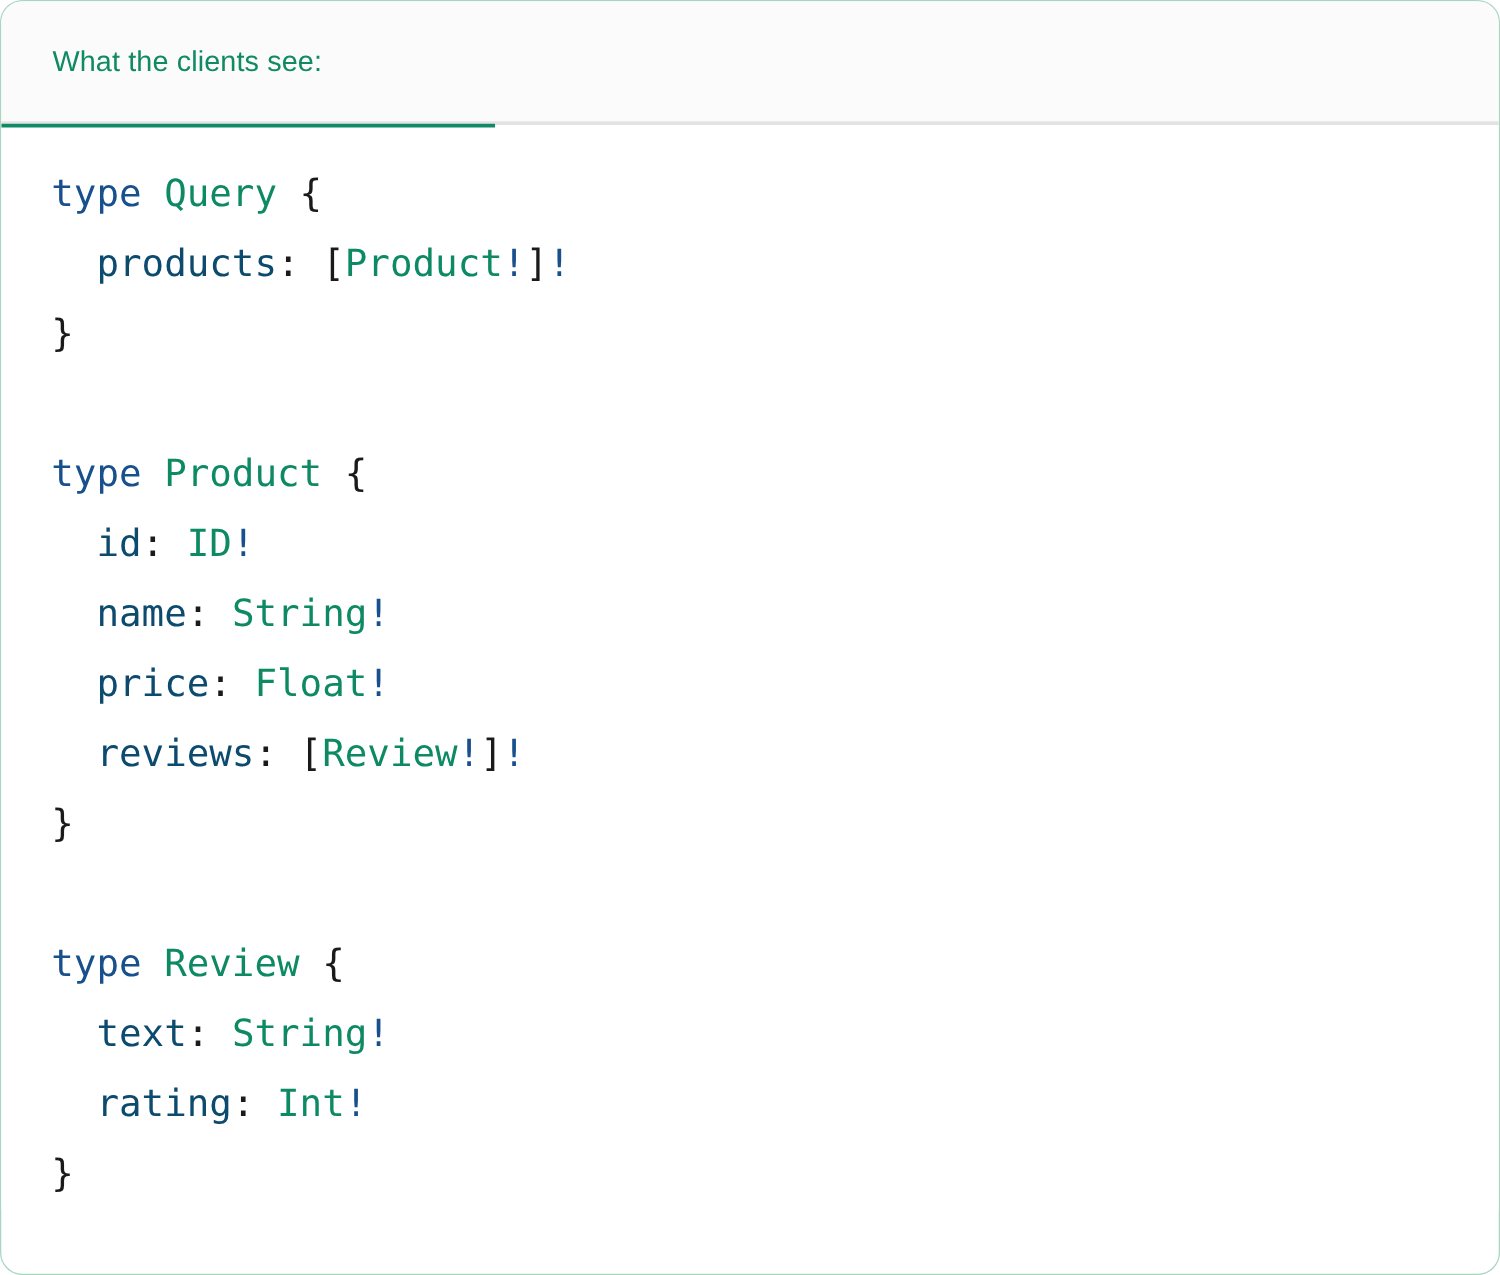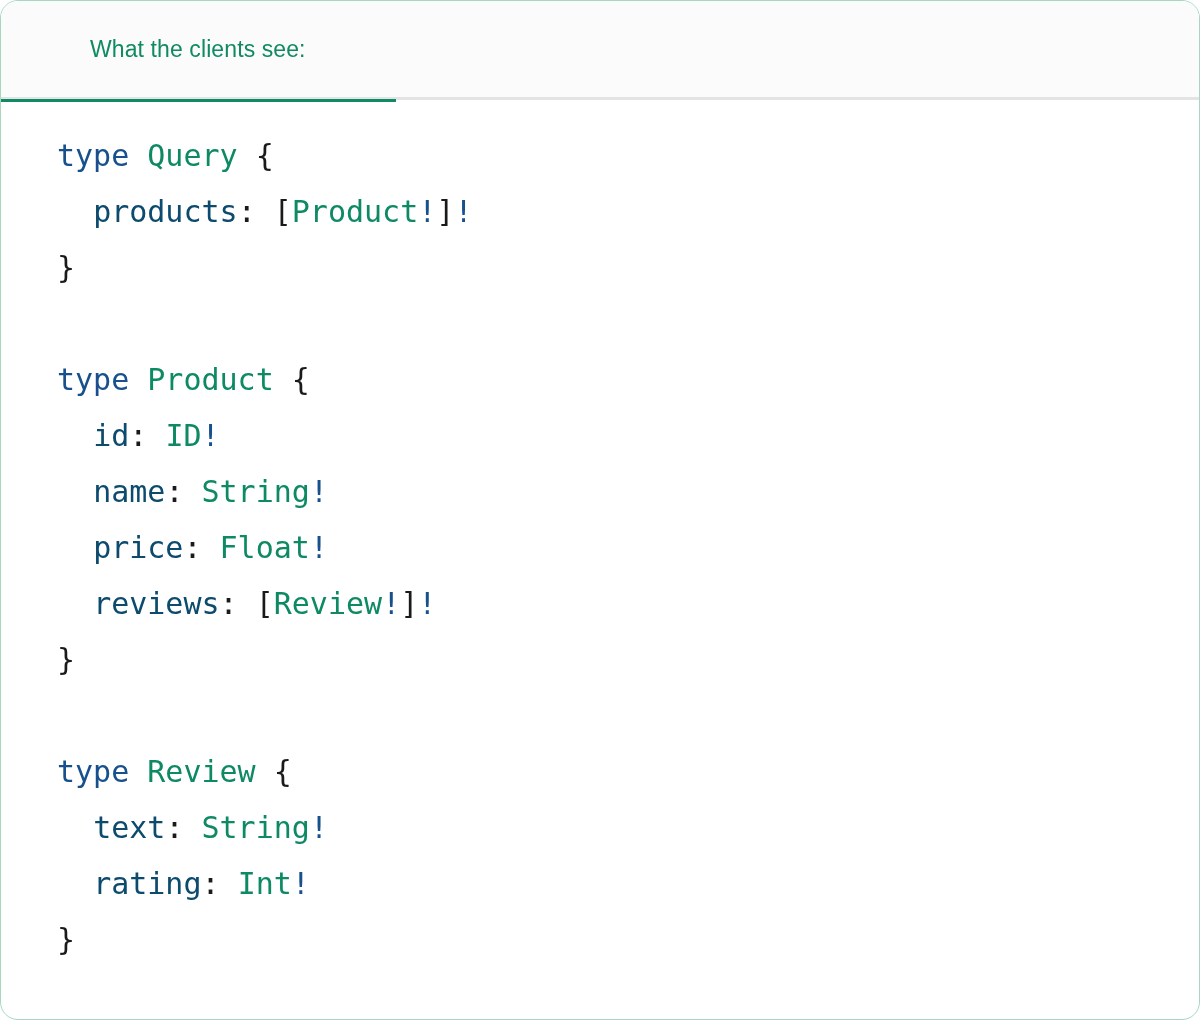--- a/index.html
+++ b/index.html
@@ -56,21 +56,20 @@
     height: 3px;
     background: #108a64;
   }
   .tab-label {
     font-family: "Liberation Sans", sans-serif;
     font-size: 23px;
     font-weight: 400;
     color: #0f8a63;
     letter-spacing: 0.1px;
     white-space: nowrap;
-    margin-left: 48px;
   }
 
   
   .code-area {
     padding: 28px 0 0 0;
     background: #ffffff;
   }
   .code {
     margin: 0;
     padding: 0 0 0 40px;
@@ -78,21 +77,20 @@
     font-size: 30px;
     line-height: 56px;
     white-space: pre;
     color: #1a1a1a;
     -moz-tab-size: 2;
     tab-size: 2;
   }
   .code-line {
     min-height: 56px;
     white-space: pre;
-    margin-left: 16px;
   }
   .code-line.blank {
     height: 56px;
   }
 
   
   .tok-kw    { color: #17508c; }  
   .tok-type  { color: #0d8a63; }  
   .tok-punct { color: #1a1a1a; }  
   .tok-field { color: #0c4a6e; }  

